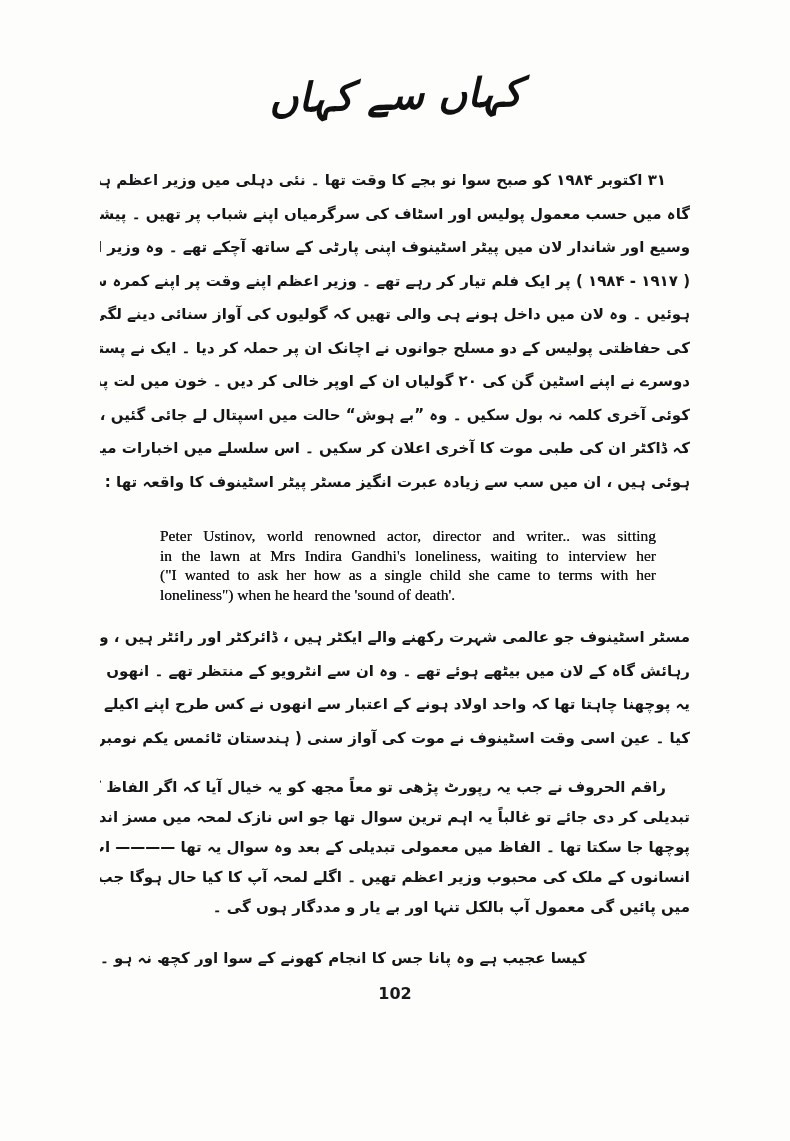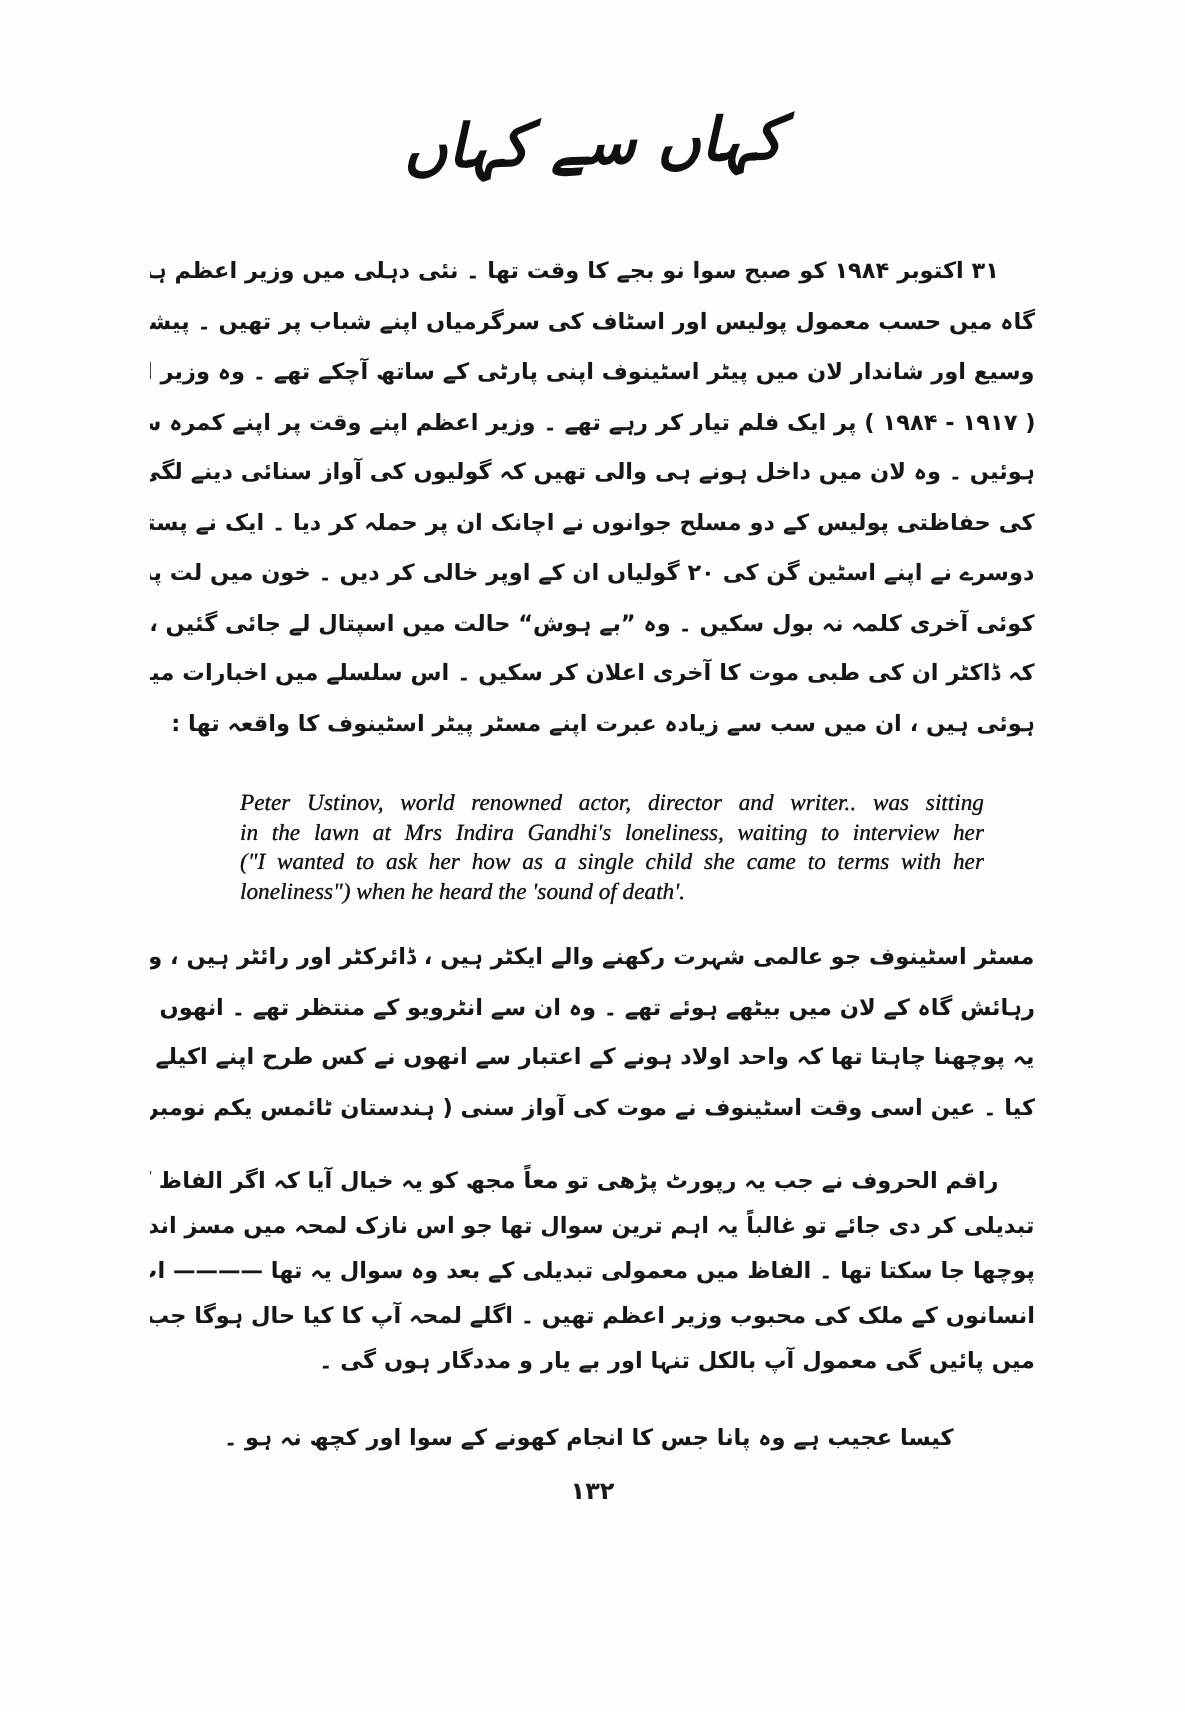--- a/index.html
+++ b/index.html
@@ -49,40 +49,39 @@
   .p3 .tline { height: 30px; line-height: 30px; }
   
   .eng {
     direction: ltr;
     font-family: "Liberation Serif", "DejaVu Serif", serif;
     font-size: 15.5px;
     color:#151515;
     margin: 27px 0 0 160px;
     width: 496px;
     text-shadow: 0 0 0.5px #151515;
-    font-style: italic;
   }
   .eng .tline {
     height: 19.5px;
     line-height: 19.5px;
     text-align: justify;
     text-align-last: justify;
     overflow: hidden;
     white-space: nowrap;
   }
   .eng .tline.last { text-align-last: left; }
   
   .closing {
     direction: rtl;
     font-family: "DejaVu Sans", sans-serif;
     font-weight: bold;
     font-size: 15px;
     color:#161616;
     margin: 24px 105px 0 100px;
-    text-align: center;
+    text-align: left;
     line-height: 24px;
   }
   
   .folio {
     margin-top: 14px;
     text-align: center;
     direction: rtl;
     font-family: "DejaVu Sans", sans-serif;
     font-weight: bold;
     font-size: 16px;
@@ -101,21 +100,21 @@
   <div class="urdu p1">
       <div class="tline indent">۳۱ اکتوبر ۱۹۸۴ کو صبح سوا نو بجے کا وقت تھا ۔ نئی دہلی میں وزیر اعظم ہند کی سرکاری رہائش</div>
       <div class="tline">گاہ میں حسب معمول پولیس اور اسٹاف کی سرگرمیاں اپنے شباب پر تھیں ۔ پیشگی اپائنٹمنٹ کے مطابق</div>
       <div class="tline">وسیع اور شاندار لان میں پیٹر اسٹینوف اپنی پارٹی کے ساتھ آچکے تھے ۔ وہ وزیر اعظم اندرا گاندھی</div>
       <div class="tline">( ۱۹۱۷ - ۱۹۸۴ ) پر ایک فلم تیار کر رہے تھے ۔ وزیر اعظم اپنے وقت پر اپنے کمرہ سے برآمد</div>
       <div class="tline">ہوئیں ۔ وہ لان میں داخل ہونے ہی والی تھیں کہ گولیوں کی آواز سنائی دینے لگی ۔ مسز اندرا گاندھی</div>
       <div class="tline">کی حفاظتی پولیس کے دو مسلح جوانوں نے اچانک ان پر حملہ کر دیا ۔ ایک نے پستول سے فائر کئے ۔</div>
       <div class="tline">دوسرے نے اپنے اسٹین گن کی ۲۰ گولیاں ان کے اوپر خالی کر دیں ۔ خون میں لت پت اندرا گاندھی</div>
       <div class="tline">کوئی آخری کلمہ نہ بول سکیں ۔ وہ ”بے ہوش“ حالت میں اسپتال لے جائی گئیں ، صرف اس لئے</div>
       <div class="tline">کہ ڈاکٹر ان کی طبی موت کا آخری اعلان کر سکیں ۔ اس سلسلے میں اخبارات میں جو رپورٹیں شائع</div>
-      <div class="tline last">ہوئی ہیں ، ان میں سب سے زیادہ عبرت اپنے مسٹر پیٹر اسٹینوف کا واقعہ تھا :</div>
+      <div class="tline last">ہوئی ہیں ، ان میں سب سے زیادہ عبرت انگیز مسٹر پیٹر اسٹینوف کا واقعہ تھا :</div>
     </div>
 
   <div class="eng">
       <div class="tline">Peter Ustinov, world renowned actor, director and writer.. was sitting</div>
       <div class="tline">in the lawn at Mrs Indira Gandhi's loneliness, waiting to interview her</div>
       <div class="tline">("I wanted to ask her how as a single child she came to terms with her</div>
       <div class="tline last">loneliness") when he heard the 'sound of death'.</div>
     </div>
 
   <div class="urdu p2">
@@ -128,15 +127,15 @@
   <div class="urdu p2 p3">
       <div class="tline indent">راقم الحروف نے جب یہ رپورٹ پڑھی تو معاً مجھ کو یہ خیال آیا کہ اگر الفاظ کے اندر تھوڑی سی</div>
       <div class="tline">تبدیلی کر دی جائے تو غالباً یہ اہم ترین سوال تھا جو اس نازک لمحہ میں مسز اندرا گاندھی سے</div>
       <div class="tline">پوچھا جا سکتا تھا ۔ الفاظ میں معمولی تبدیلی کے بعد وہ سوال یہ تھا ———— اب تک آپ ۷۰۰ ملین</div>
       <div class="tline">انسانوں کے ملک کی محبوب وزیر اعظم تھیں ۔ اگلے لمحہ آپ کا کیا حال ہوگا جب کہ آپ اپنے کو ایک ایسی دنیا</div>
       <div class="tline last">میں پائیں گی معمول آپ بالکل تنہا اور بے یار و مددگار ہوں گی ۔</div>
     </div>
 
   <div class="closing">کیسا عجیب ہے وہ پانا جس کا انجام کھونے کے سوا اور کچھ نہ ہو ۔</div>
 
-  <div class="folio">۱۳۲</div>
+  <div class="folio">102</div>
 
 </div>
 
 </body></html>

